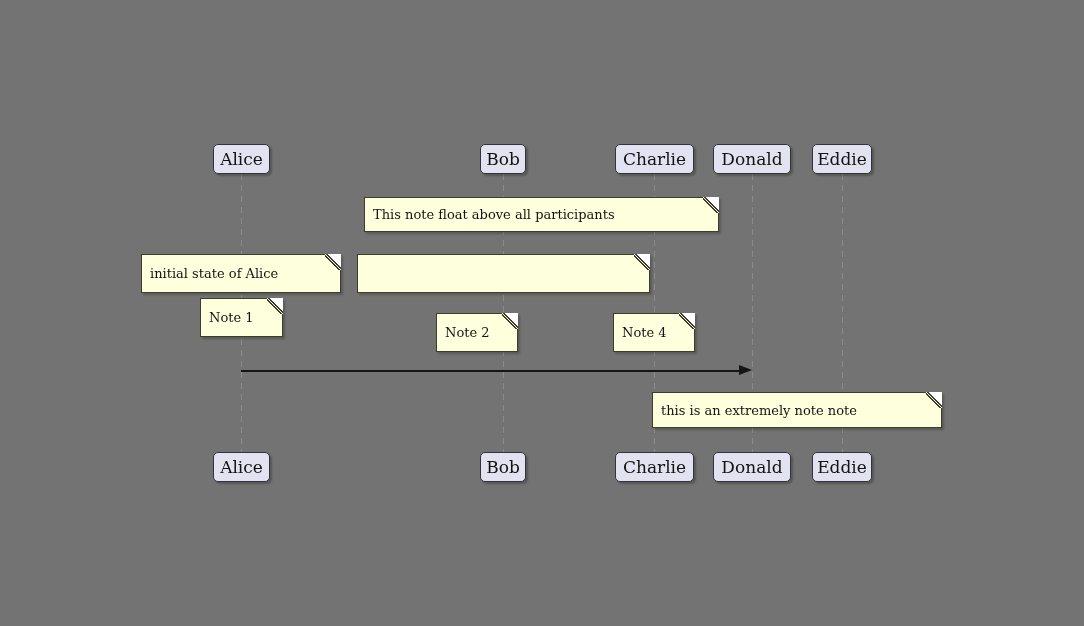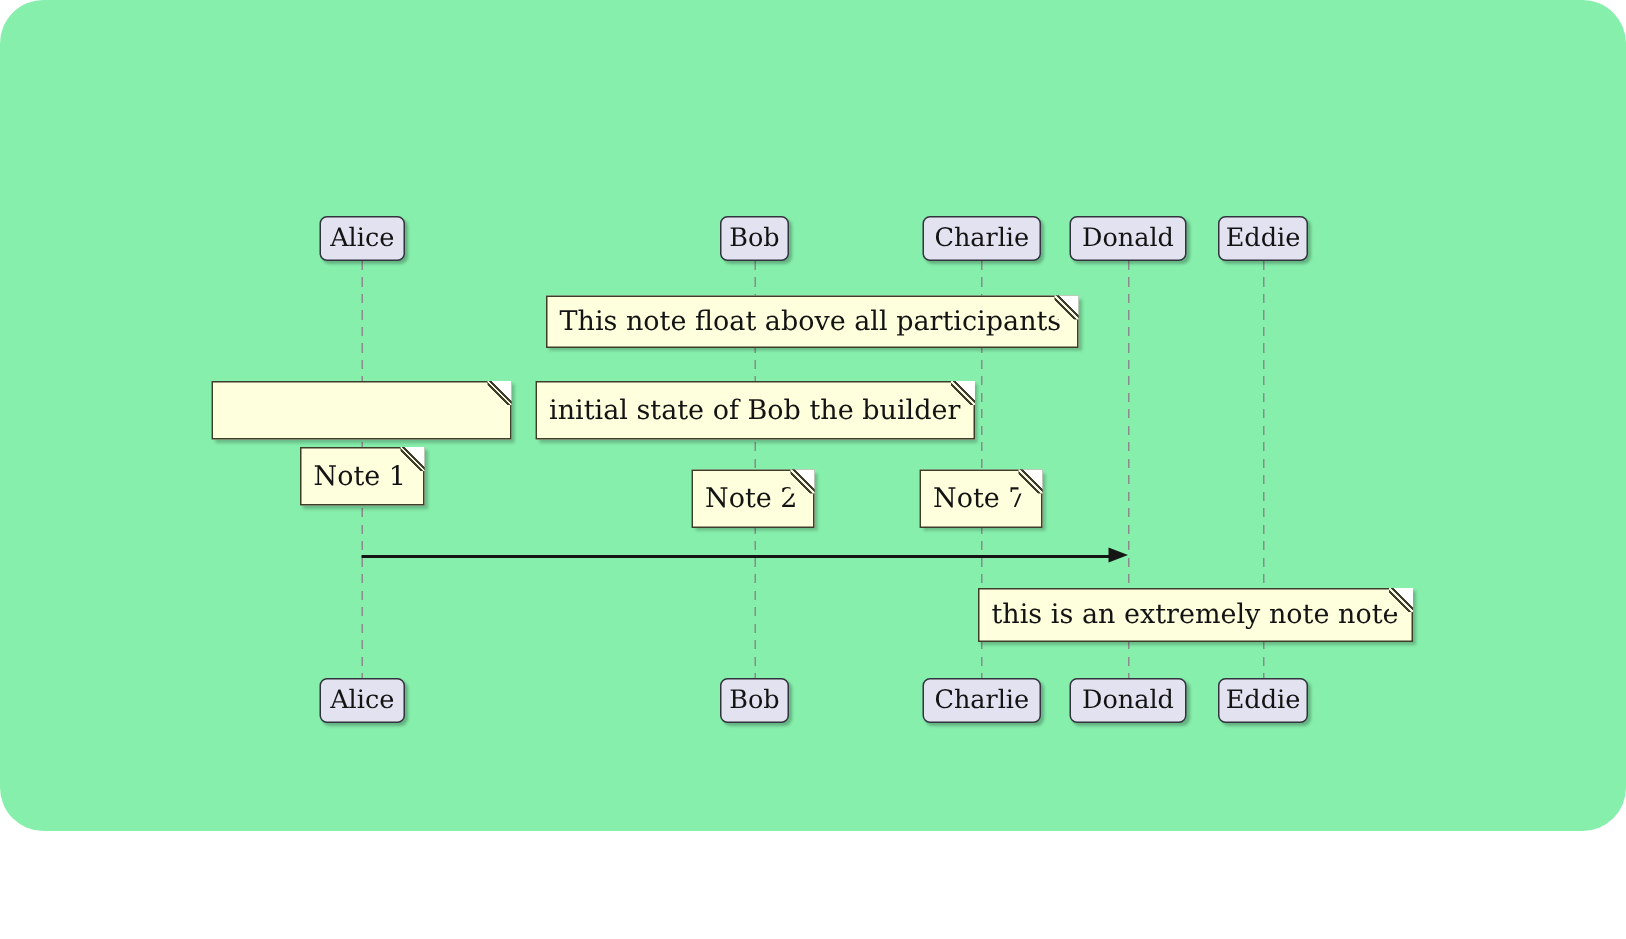--- a/index.html
+++ b/index.html
@@ -1,25 +1,24 @@
 <!DOCTYPE html>
 <html><head>
 <meta charset="utf-8">
 <style>
   * { box-sizing: border-box; margin: 0; padding: 0; }
   html, body { background: #ffffff; }
   .canvas {
     position: relative;
     width: 1084px;
-    height: 554px;
-    background: #86efac;
+    height: 626px;
+    background: #737373;
     font-family: "DejaVu Serif", serif;
     color: #131313;
     overflow: hidden;
-    border-radius: 29px;
   }
   .lifeline {
     position: absolute;
     top: 174px;
     height: 278px;
     width: 1px;
     background: repeating-linear-gradient(to bottom, #8b8b8b 0 6px, transparent 6px 11px);
     z-index: 1;
   }
   .participant {
@@ -37,21 +36,21 @@
     z-index: 3;
     white-space: nowrap;
   }
   .note {
     position: absolute;
     background: #FEFFDD;
     border: 1px solid #3d3d2a;
     box-shadow: 2px 2px 2px rgba(0,0,0,0.22);
     display: flex;
     align-items: center;
-    font-size: 18px;
+    font-size: 13px;
     line-height: 1;
     padding-left: 8px;
     white-space: nowrap;
     z-index: 4;
   }
   .note .fold {
     position: absolute;
     top: -1px;
     right: -1px;
     width: 16px;
@@ -106,37 +105,37 @@
   <div class="participant" style="left:615px;top:144px;width:79px">Charlie</div>
   <div class="participant" style="left:713px;top:144px;width:78px">Donald</div>
   <div class="participant" style="left:812px;top:144px;width:60px">Eddie</div>
 
   <div class="note" style="left:364px;top:197px;width:355px;height:35px">
     <span>This note float above all participants</span>
     <i class="fold"></i>
   </div>
 
   <div class="note" style="left:141px;top:254px;width:200px;height:39px">
+    <span>initial state of Alice</span>
     <i class="fold"></i>
   </div>
   <div class="note" style="left:357px;top:254px;width:293px;height:39px">
-    <span>initial state of Bob the builder</span>
     <i class="fold"></i>
   </div>
 
   <div class="note" style="left:200px;top:298px;width:83px;height:39px">
     <span>Note 1</span>
     <i class="fold"></i>
   </div>
-  <div class="note" style="left:461px;top:313px;width:82px;height:39px">
+  <div class="note" style="left:436px;top:313px;width:82px;height:39px">
     <span>Note 2</span>
     <i class="fold"></i>
   </div>
   <div class="note" style="left:613px;top:313px;width:82px;height:39px">
-    <span>Note 7</span>
+    <span>Note 4</span>
     <i class="fold"></i>
   </div>
 
   <div class="message">
     <div class="shaft"></div>
     <div class="head"></div>
   </div>
 
   <div class="note" style="left:652px;top:392px;width:290px;height:36px">
     <span>this is an extremely note note</span>

